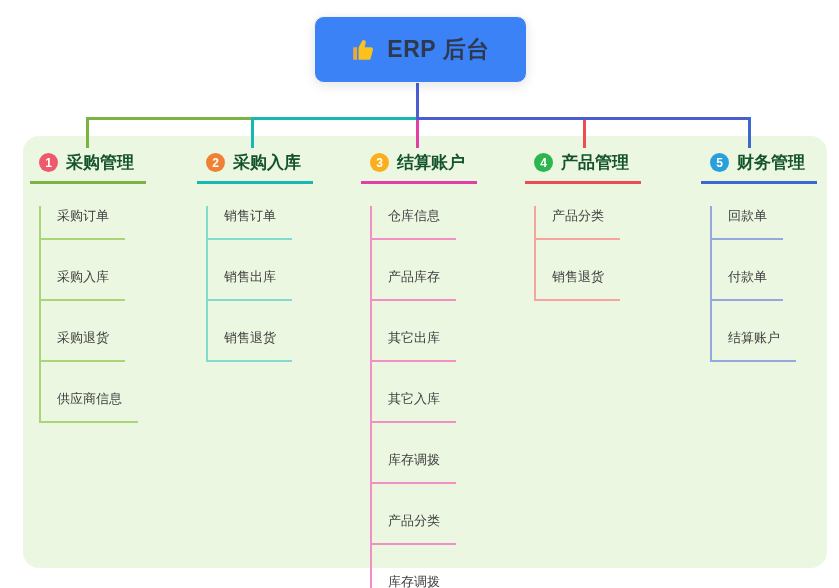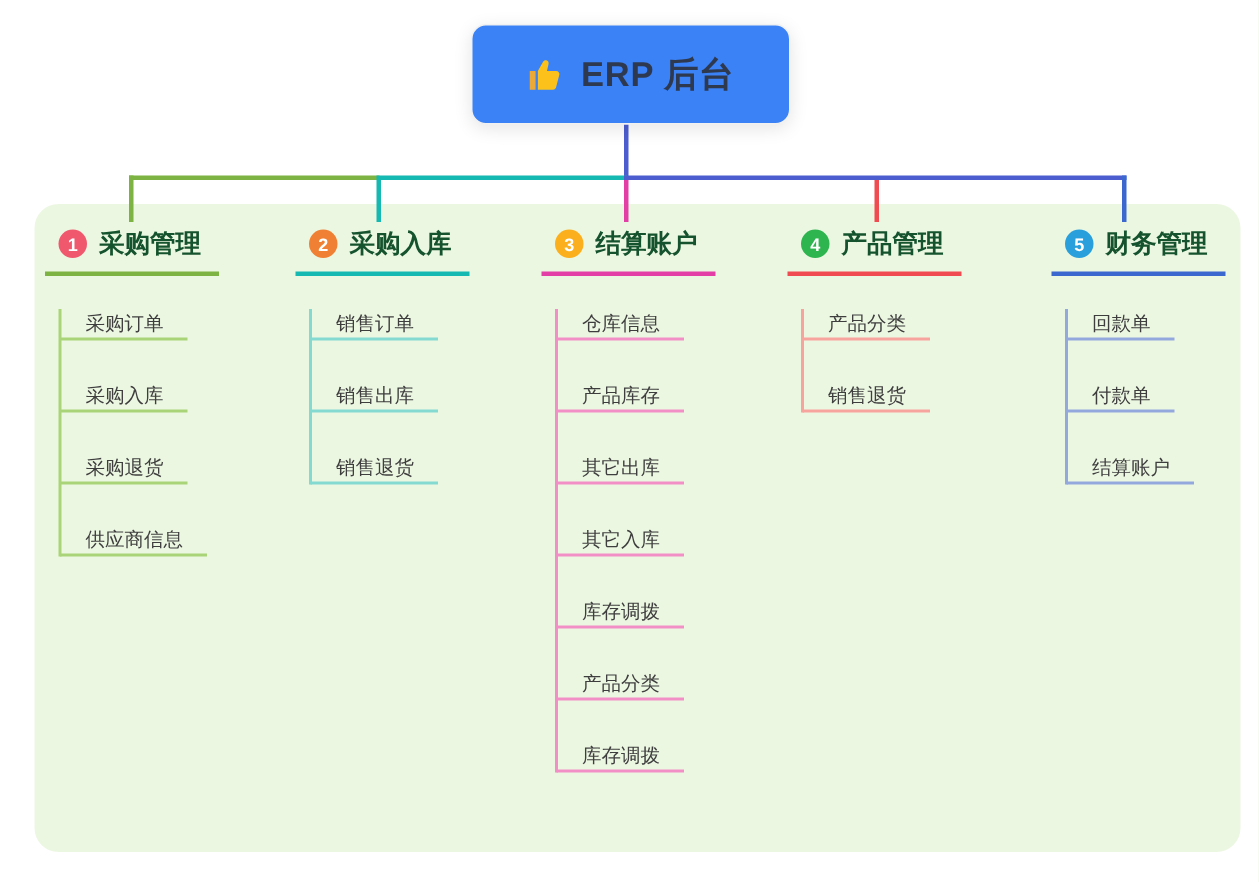--- a/index.html
+++ b/index.html
@@ -55,21 +55,21 @@
   .branch-label{
     font-size:17px;font-weight:600;color:#14532d;white-space:nowrap;
   }
   .children{
     margin-left:9px;border-left:2px solid var(--lc);
   }
   .child-row{margin-top:27px;}
   .child-row:first-child{margin-top:22px;}
   .child-label{
     display:inline-block;margin-left:-1px;
-    padding:0 16px 0 17px;
+    padding:0 16px 13px 17px;
     border-bottom:2px solid var(--lc);
     font-size:13px;color:#3e3e3e;line-height:19px;white-space:nowrap;
   }
 </style>
 </head>
 <body>
 
 <div class="panel"></div>
 
 <div class="conn conn-root" style="background: rgb(76, 94, 207);"></div>

